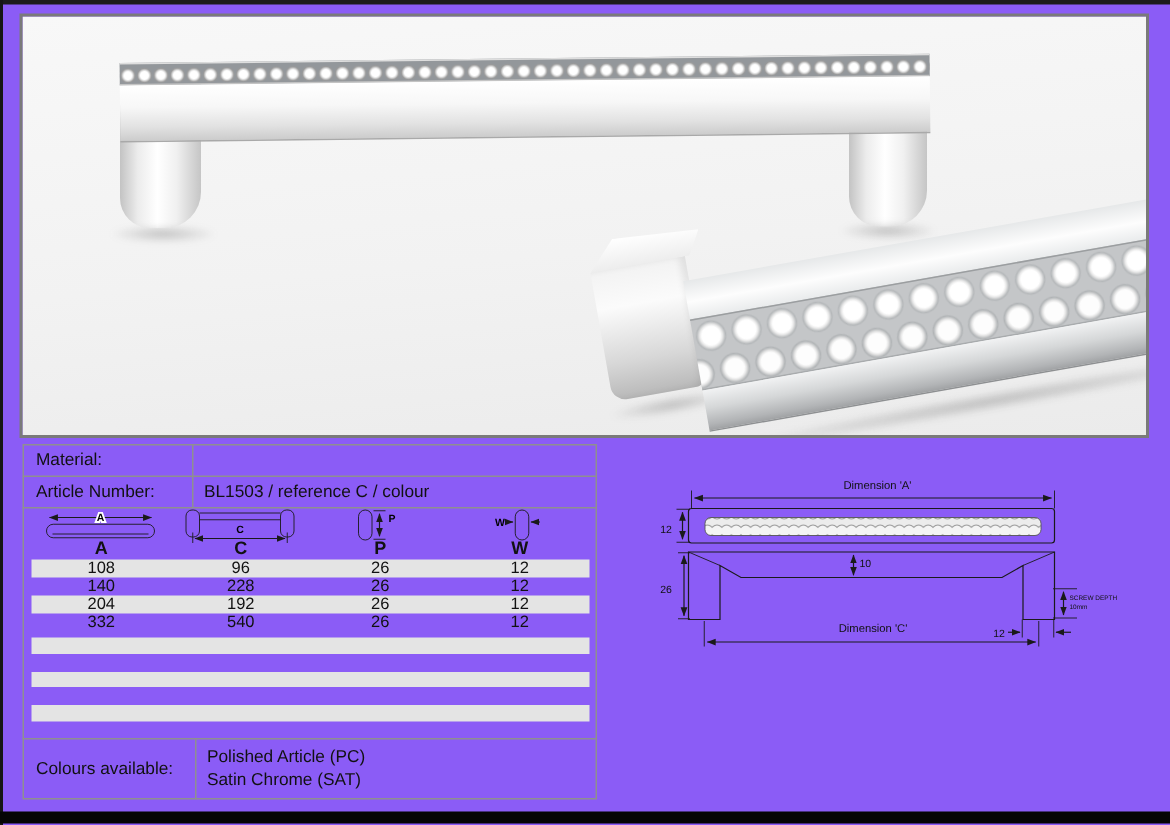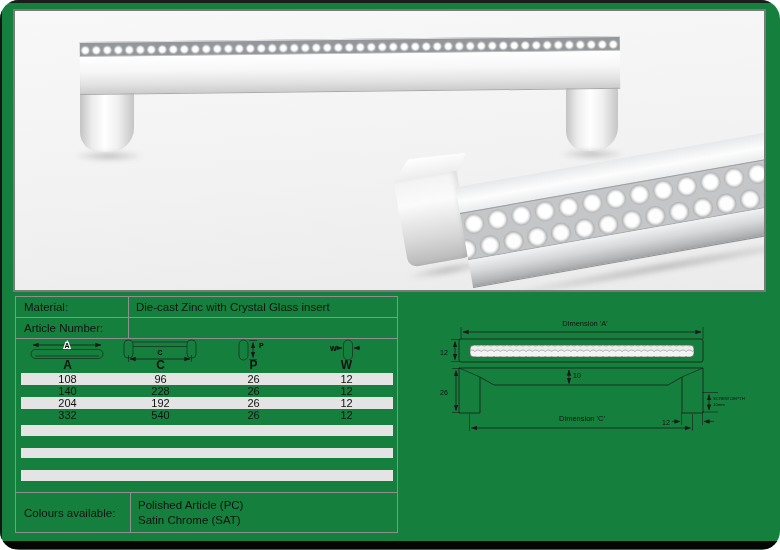--- a/index.html
+++ b/index.html
@@ -1,17 +1,17 @@
 <!DOCTYPE html>
 <html><head>
 <meta charset="utf-8">
 <style>
   html,body{margin:0;padding:0;}
   body{font-family:"Liberation Sans", sans-serif; color:#111; background:#fff;}
-  .page{position:relative;width:780px;height:550px;background:#15803d;overflow:hidden;border-radius:19px;}
+  .page{position:relative;width:780px;height:550px;background:#8b5cf6;overflow:hidden;}
   .abs{position:absolute;}
 
   
   .rule-top{left:0;top:0;width:780px;height:3px;background:#1c1c1c;}
   .rule-left{left:0;top:0;width:2px;height:550px;background:#161616;}
   .rule-bottom{left:0;top:541px;width:780px;height:8px;background:#050505;}
 
   
   .photo{left:13px;top:9px;width:749px;height:279px;border:2px solid #7a7a7a;
     background:linear-gradient(175deg,#f8f8f8 0%,#f2f2f2 55%,#ebebeb 100%);overflow:hidden;}
@@ -110,22 +110,22 @@
   </div>
 
   <div class="abs frame"></div>
   <div class="abs hline" style="top:317px"></div>
   <div class="abs hline" style="top:338px"></div>
   <div class="abs hline" style="top:492px"></div>
   <div class="abs vline" style="left:128px;top:296px;height:42px"></div>
   <div class="abs vline" style="left:130px;top:492px;height:41px"></div>
 
   <div class="abs cell-label" style="left:24px;top:300px">Material:</div>
-  <div class="abs cell-label" style="left:136px;top:300px">Die-cast Zinc with Crystal Glass insert</div>
   <div class="abs cell-label" style="left:24px;top:321px">Article Number:</div>
+  <div class="abs cell-label" style="left:136px;top:321px">BL1503 / reference C / colour</div>
 
   <svg class="abs ic" style="left:29px;top:340px" width="76" height="20" viewBox="0 0 76 20">
     <line class="dln" x1="4" y1="5" x2="72" y2="5" marker-start="url(#arr)" marker-end="url(#arr)"></line>
     <text x="38" y="7.5" font-size="7" text-anchor="middle" style="paint-order:stroke" stroke="#fff" stroke-width="2.5">A</text>
     <rect x="2" y="9.5" width="72" height="9" rx="4.5" class="thin" fill="#fff"></rect>
     <line class="thin" x1="6" y1="16" x2="70" y2="16"></line>
   </svg>
   <svg class="abs ic" style="left:122px;top:338px" width="76" height="24" viewBox="0 0 76 24">
     <rect x="2" y="2" width="9" height="18" rx="4" class="thin" fill="#fff"></rect>
     <rect x="65" y="2" width="9" height="18" rx="4" class="thin" fill="#fff"></rect>

